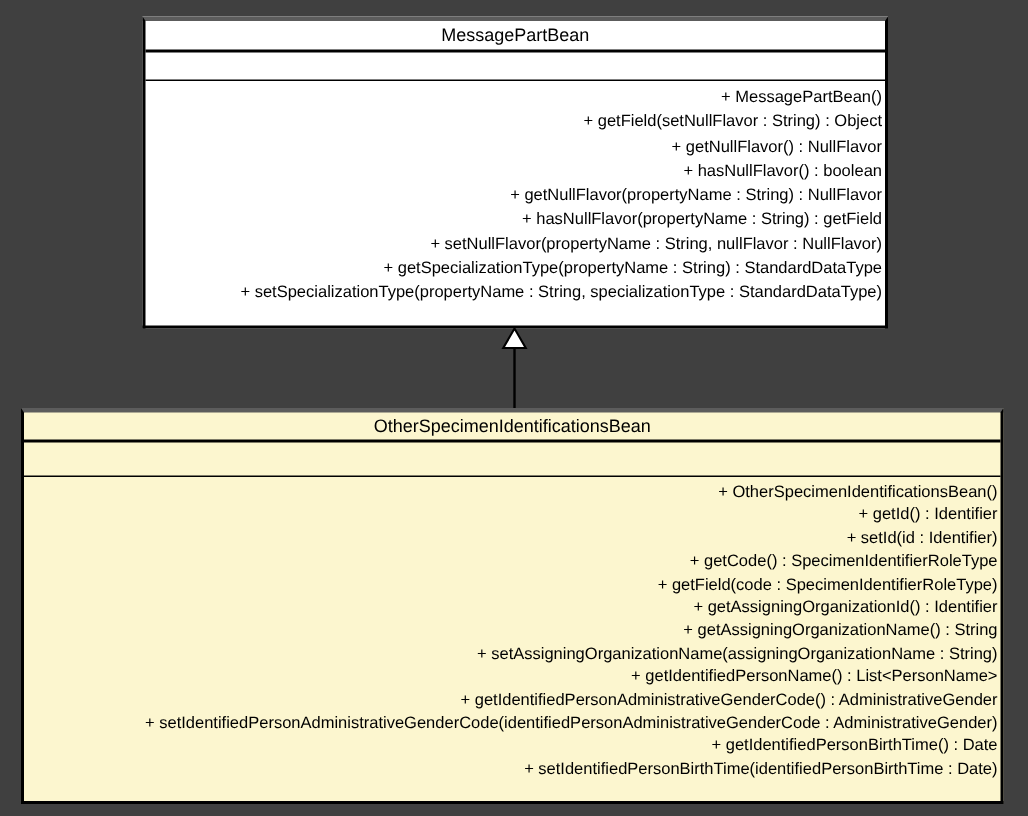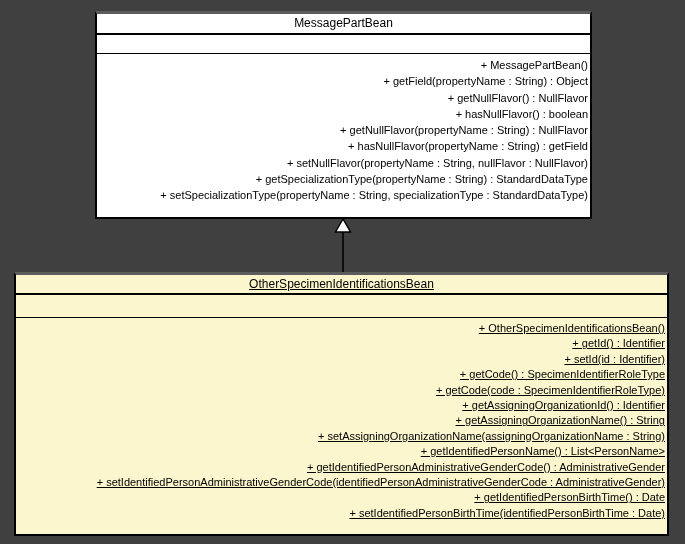--- a/index.html
+++ b/index.html
@@ -5,21 +5,21 @@
   html, body { margin:0; padding:0; background:#ffffff; }
   .canvas {
     position:relative; width:685px; height:544px; background:#404040;
     font-family:"Liberation Sans","DejaVu Sans",sans-serif; overflow:hidden;
   }
   .uml-class {
     position:absolute; box-sizing:border-box; background:#ffffff;
     border:2px solid #000000; border-top:3px solid #5c5c5c;
   }
   .uml-class.superclass { left:95px; top:11px; width:497px; height:208px; }
-  .uml-class.subclass  { left:14px; top:272px; width:655px; height:264px; background:#fcf6cf;text-decoration:underline; }
+  .uml-class.subclass  { left:14px; top:272px; width:655px; height:264px; background:#fcf6cf; }
   .uml-title {
     height:19px; line-height:19px; text-align:center;
     font-size:12px; color:#000; border-bottom:2px solid #000;
     white-space:nowrap; overflow:hidden;
   }
   .uml-attrs { height:18px; border-bottom:1px solid #000; }
   .subclass .uml-title { height:18px; line-height:18px; }
   .subclass .uml-attrs { height:22px; }
   .uml-methods { padding:3px 2px 0 6px; font-size:11px; color:#000;text-align:right; }
   .uml-methods .m { line-height:16.3px; white-space:nowrap; }
@@ -29,21 +29,21 @@
 </head>
 <body>
 
 <div class="canvas">
 
   <div class="uml-class superclass">
     <div class="uml-title">MessagePartBean</div>
     <div class="uml-attrs"></div>
     <div class="uml-methods">
       <div class="m">+ MessagePartBean()</div>
-      <div class="m">+ getField(propertyName : String) : Object</div>
+      <div class="m">+ getField(setNullFlavor : String) : Object</div>
       <div class="m">+ getNullFlavor() : NullFlavor</div>
       <div class="m">+ hasNullFlavor() : boolean</div>
       <div class="m">+ getNullFlavor(propertyName : String) : NullFlavor</div>
       <div class="m">+ hasNullFlavor(propertyName : String) : getField</div>
       <div class="m">+ setNullFlavor(propertyName : String, nullFlavor : NullFlavor)</div>
       <div class="m">+ getSpecializationType(propertyName : String) : StandardDataType</div>
       <div class="m">+ setSpecializationType(propertyName : String, specializationType : StandardDataType)</div>
     </div>
   </div>
 
@@ -53,21 +53,21 @@
   </svg>
 
   <div class="uml-class subclass">
     <div class="uml-title">OtherSpecimenIdentificationsBean</div>
     <div class="uml-attrs"></div>
     <div class="uml-methods">
       <div class="m">+ OtherSpecimenIdentificationsBean()</div>
       <div class="m">+ getId() : Identifier</div>
       <div class="m">+ setId(id : Identifier)</div>
       <div class="m">+ getCode() : SpecimenIdentifierRoleType</div>
-      <div class="m">+ getCode(code : SpecimenIdentifierRoleType)</div>
+      <div class="m">+ getField(code : SpecimenIdentifierRoleType)</div>
       <div class="m">+ getAssigningOrganizationId() : Identifier</div>
       <div class="m">+ getAssigningOrganizationName() : String</div>
       <div class="m">+ setAssigningOrganizationName(assigningOrganizationName : String)</div>
       <div class="m">+ getIdentifiedPersonName() : List&lt;PersonName&gt;</div>
       <div class="m">+ getIdentifiedPersonAdministrativeGenderCode() : AdministrativeGender</div>
       <div class="m">+ setIdentifiedPersonAdministrativeGenderCode(identifiedPersonAdministrativeGenderCode : AdministrativeGender)</div>
       <div class="m">+ getIdentifiedPersonBirthTime() : Date</div>
       <div class="m">+ setIdentifiedPersonBirthTime(identifiedPersonBirthTime : Date)</div>
     </div>
   </div>

